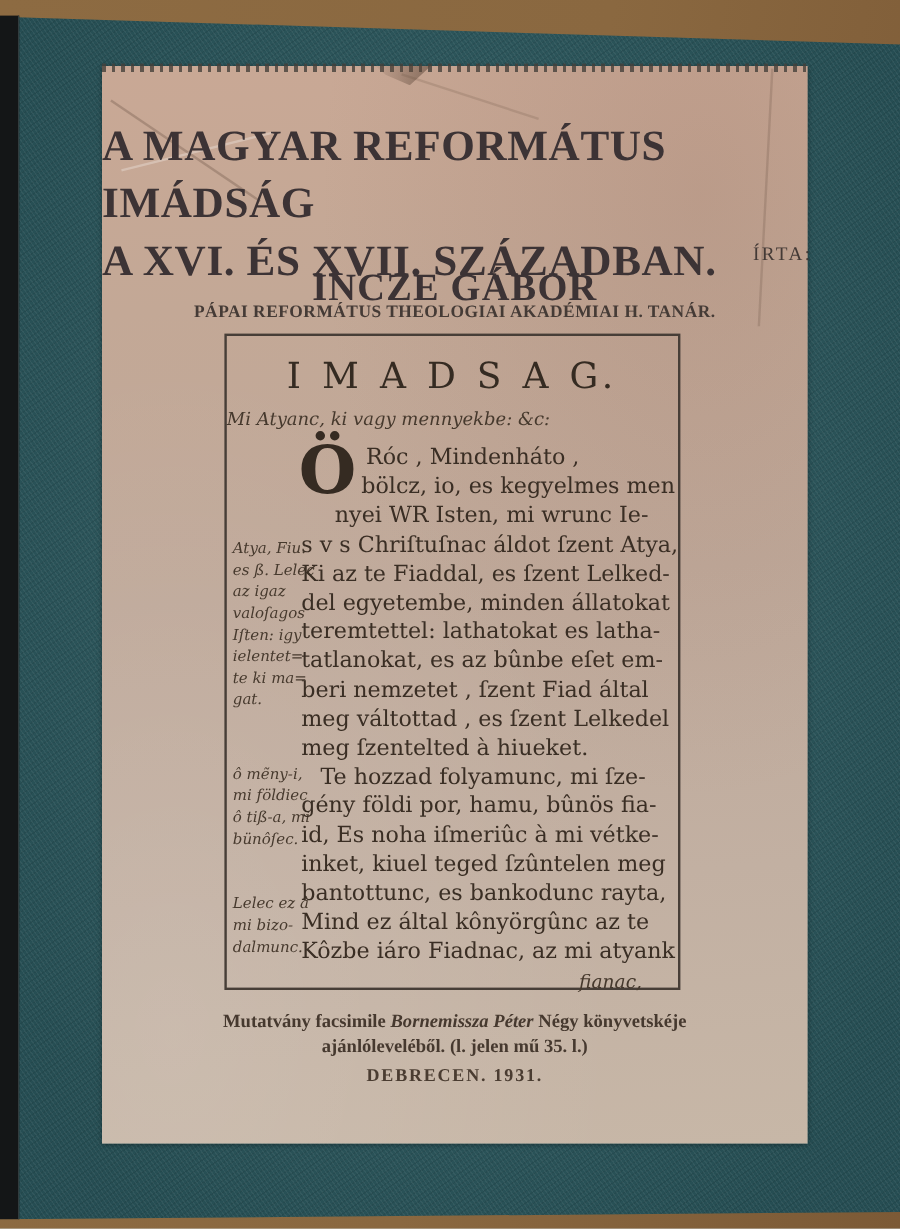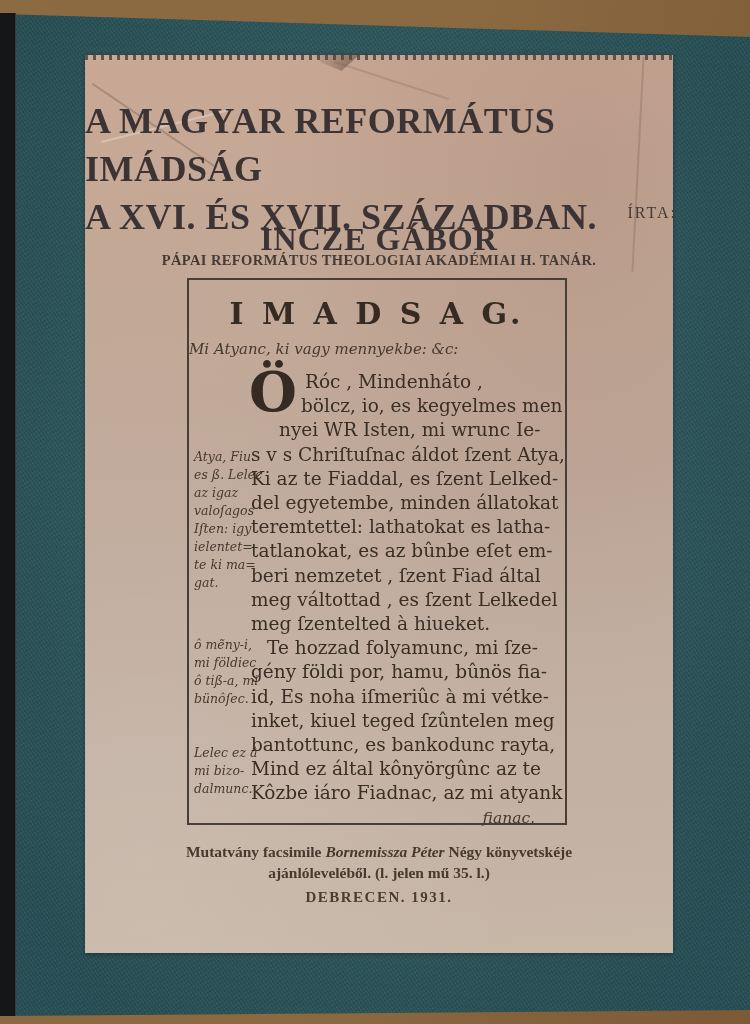--- a/index.html
+++ b/index.html
@@ -68,21 +68,21 @@
     font-family:"Liberation Serif", serif;font-weight:bold;font-size:14.5px;
     letter-spacing:0.4px;color:#453b36;
   }
 
   .facsimile{
     position:absolute;left:102px;top:223px;width:376px;height:543px;
     border:2px solid #473e37;color:#3a2f26;
   }
   .fac-heading{
     position:absolute;left:0;top:16px;width:100%;text-align:center;
-    font-weight:bold;font-size:30px;letter-spacing:4px;color:#352b22;
+    font-weight:normal;font-size:30px;letter-spacing:4px;color:#352b22;
   }
   .fac-sub{
     position:absolute;left:0;top:60px;width:100%;text-align:left;
     font-style:italic;font-size:15px;color:#46392d;
   }
   .dropcap{
     position:absolute;left:60px;top:84px;
     font-weight:bold;font-size:55px;line-height:55px;color:#352b22;
   }
   .fac-body{

